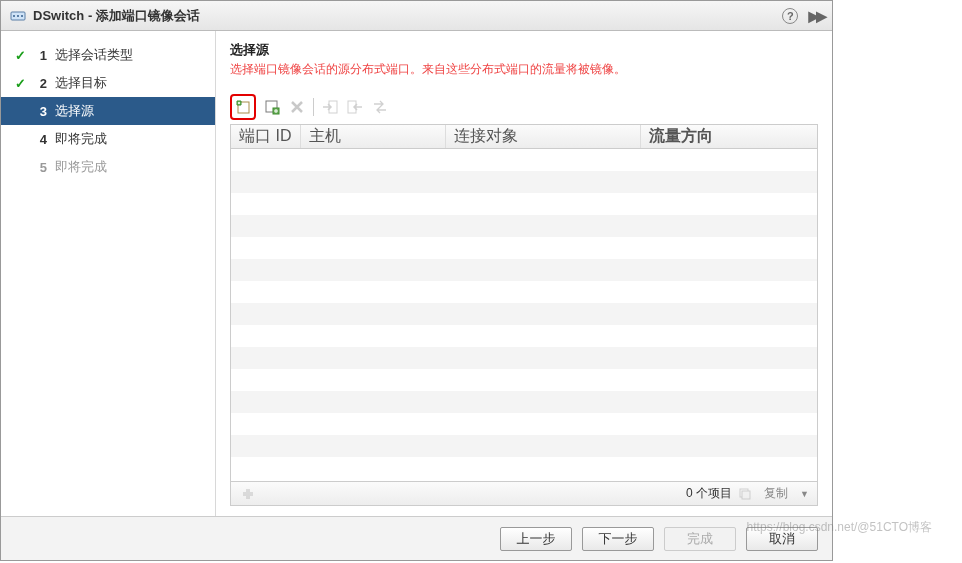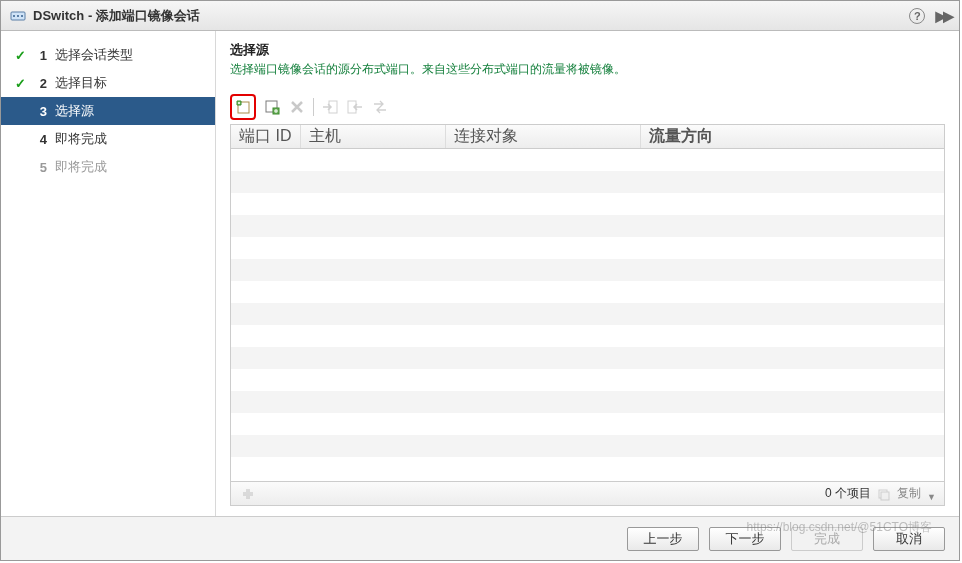--- a/index.html
+++ b/index.html
@@ -1,46 +1,46 @@
 <!DOCTYPE html>
 <html><head>
 <meta charset="utf-8">
 <style>
 * { box-sizing: border-box; margin: 0; padding: 0; font-family: "Microsoft YaHei", Arial, sans-serif; }
 html, body { width: 962px; height: 563px; overflow: hidden; }
-.dialog { width: 960px; height: 561px; border: 1px solid #999; background: #fff; display: flex; flex-direction: column; }
+.dialog { width: 833px; height: 561px; border: 1px solid #999; background: #fff; display: flex; flex-direction: column; }
 .titlebar { height: 30px; background: linear-gradient(#f6f6f6,#e5e5e5); border-bottom: 1px solid #bbb; display: flex; align-items: center; padding: 0 8px; font-size: 13px; color: #333; font-weight: bold; gap: 6px; }
 .titlebar .right { margin-left: auto; display: flex; align-items: center; gap: 10px; color: #666; }
 .body { flex: 1; display: flex; min-height: 0; }
 .sidebar { width: 215px; border-right: 1px solid #d8d8d8; padding: 10px 0; }
 .step { display: flex; align-items: center; gap: 8px; padding: 5px 14px; font-size: 13px; color: #333; cursor: pointer; }
 .step .num { width: 12px; text-align: right; font-weight: bold; }
 .step .lbl { font-weight: normal; }
 .step.completed .chk { color: #1a9e1a; font-weight: bold; width: 12px; }
 .step.completed .chk::before { content: "✓"; }
 .step .chk { width: 12px; }
 .step.active { background: #2b5a8a; color: #fff; }
 .step.disabled { color: #999; }
 .content { flex: 1; display: flex; flex-direction: column; padding: 10px 14px 0 14px; min-height: 0; }
 .hdr { font-size: 13px; font-weight: bold; color: #222; }
-.desc { font-size: 12px; color: #15803d; margin-top: 2px; }
+.desc { font-size: 12px; color: #ef4444; margin-top: 2px; }
 .toolbar { margin-top: 16px; display: flex; align-items: center; gap: 7px; }
 .ico { width: 18px; height: 18px; display: flex; align-items: center; justify-content: center; }
 .highlight-box { border: 2px solid #e30000; border-radius: 4px; padding: 2px; }
 .disabled-ico { opacity: .45; }
 .table-wrap { flex: 1; border: 1px solid #ccc; margin-top: 4px; display: flex; flex-direction: column; min-height: 0; }
 .thead { display: flex; height: 24px; background: linear-gradient(#fbfbfb,#ededed); border-bottom: 1px solid #ccc; font-size: 16px; color: #555; }
 .th { padding: 4px 8px; border-right: 1px solid #ddd; display: flex; align-items: center; }
 .th.c1 { width: 70px; } .th.c2 { width: 145px; } .th.c3 { width: 195px; } .th.c4 { flex: 1; border-right: none; font-weight: bold; }
 .tbody { flex: 1; overflow: auto; background: #fff; }
 .row { height: 22px; }
 .row:nth-child(even) { background: #f4f4f4; }
 .tfoot { height: 24px; border-top: 1px solid #ccc; background: linear-gradient(#fbfbfb,#ededed); display: flex; align-items: center; padding: 0 8px; font-size: 12px; color: #666; }
 .tfoot .count { margin-left: auto; margin-right: 6px; color: #333; }
-.tfoot .copy { display: flex; align-items: flex-end; gap: 6px; color: #888; }
+.tfoot .copy { display: flex; align-items: center; gap: 12px; color: #888; }
 .tfoot .copy svg { opacity: .5; }
 .footer { height: 44px; border-top: 1px solid #ccc; background: #f3f3f3; display: flex; align-items: center; justify-content: flex-end; padding: 0 14px; gap: 10px; }
 .btn { min-width: 72px; height: 24px; border: 1px solid #999; background: linear-gradient(#fff,#e9e9e9); font-size: 13px; border-radius: 2px; color: #333; cursor: pointer; text-align: center; }
 .btn[disabled] { color: #aaa; border-color: #ccc; background: #f2f2f2; cursor: default; }
 .watermark { position: absolute; right: 30px; bottom: 27px; font-size: 12px; color: rgba(120,120,120,.45); pointer-events: none; }
 .help-circle { width:16px; height:16px; border:1px solid #888; border-radius:50%; display:flex; align-items:center; justify-content:center; font-size:11px; color:#666; cursor:pointer;}
 .expand-ico { font-size:14px; color:#666; cursor:pointer; letter-spacing:-3px;}
 </style>
 </head>
 <body>

